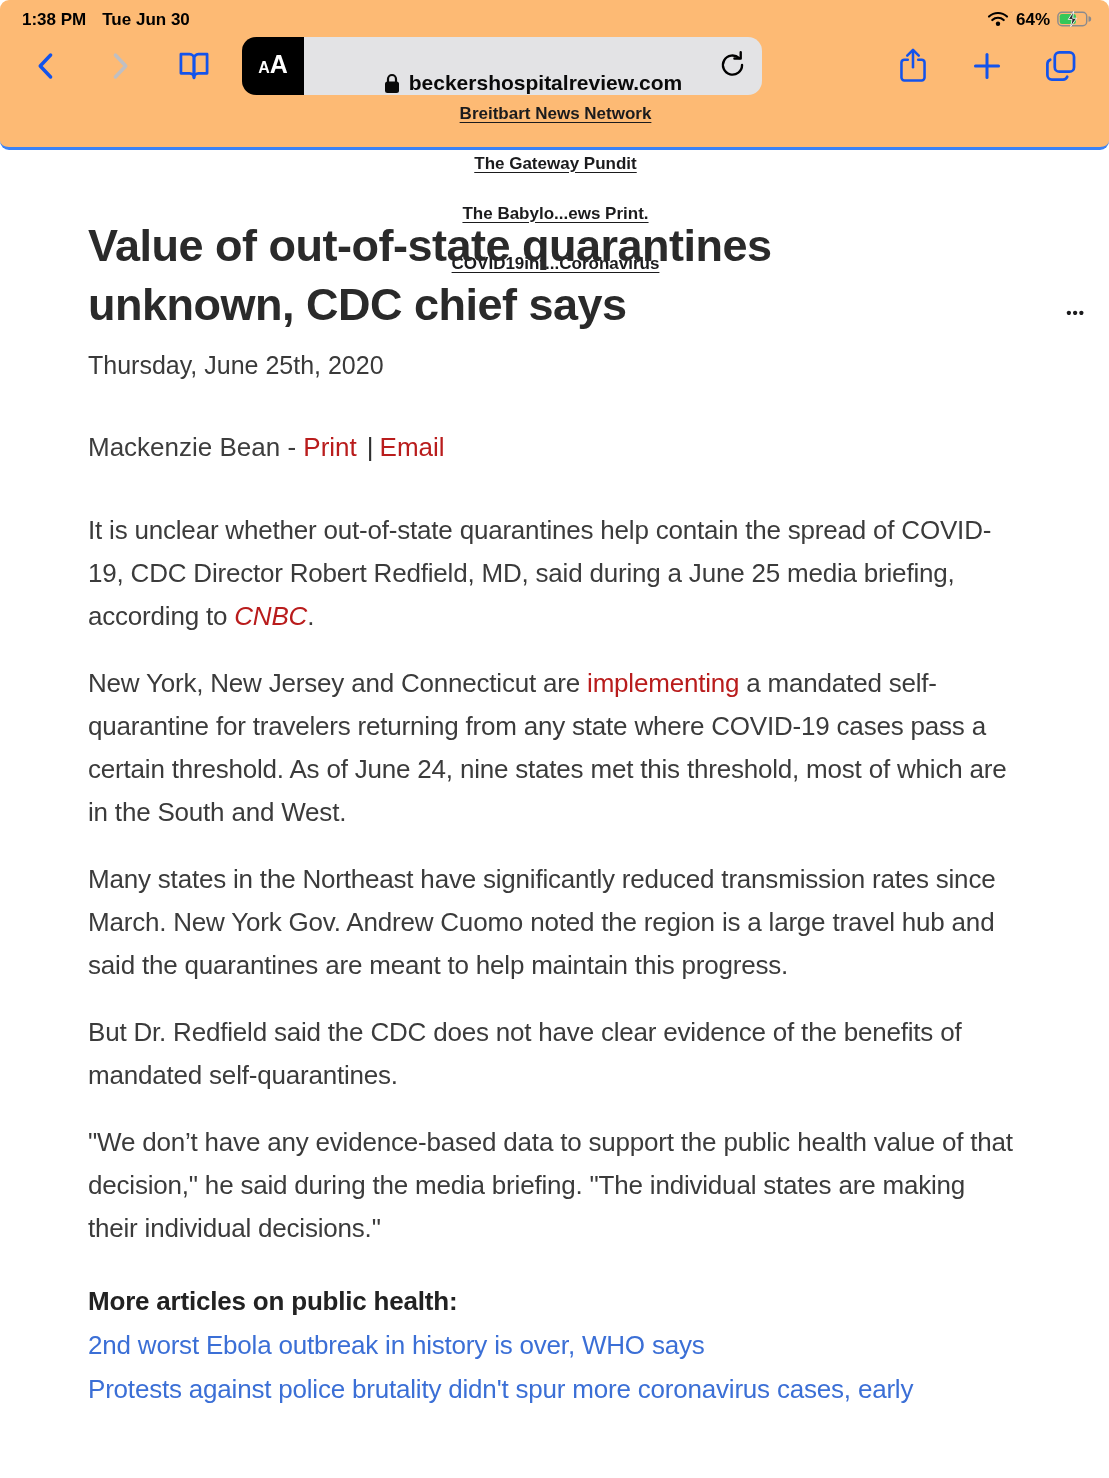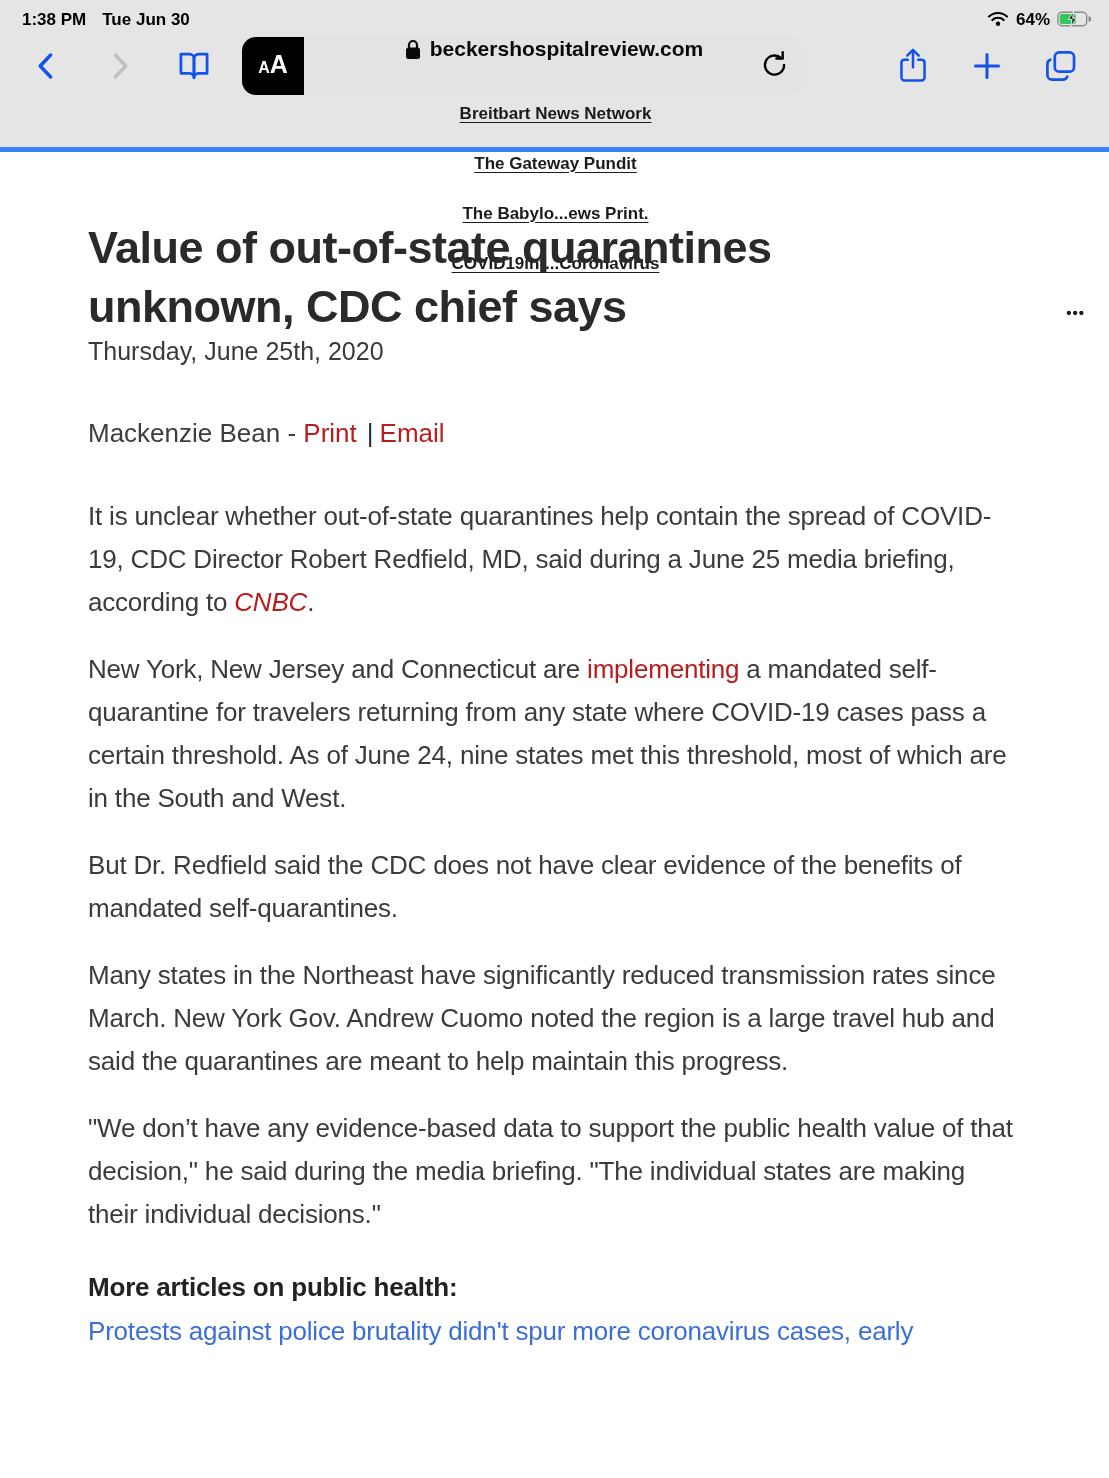--- a/index.html
+++ b/index.html
@@ -1,52 +1,52 @@
 <!DOCTYPE html>
 <html><head>
 <meta charset="utf-8">
 <style>
   * { margin: 0; padding: 0; box-sizing: border-box; }
   html, body { width: 1109px; height: 1478px; overflow: hidden; background: #fff;
     font-family: "Liberation Sans", sans-serif; }
 
   
-  .chrome { background: #e5e5e5; border-bottom: 5px solid #3b82f6; }
+  .chrome { background: #fdba74; border-bottom: 3px solid #3b82f6; border-radius: 9px; }
 
   .status-bar { height: 34px; display: flex; align-items: center;
     justify-content: space-between; padding: 6px 16px 0 22px; }
   .status-left { display: flex; gap: 16px; font-size: 17px; font-weight: 700; color: #000; }
   .status-right { display: flex; gap: 7px; font-size: 17px; font-weight: 700; color: #000; }
 
   .toolbar { height: 70px; display: flex; align-items: center; padding: 0 24px 6px 24px; }
   .nav-btn { width: 44px; height: 44px; display: flex; align-items: center; justify-content: center; }
   .tb-gap { width: 30px; }
   .urlbar-group { display: flex; height: 58px; margin-left: 26px; }
   .reader-btn { width: 62px; background: #000; color: #fff; border-radius: 14px 0 0 14px;
     display: flex; align-items: baseline; justify-content: center; padding-top: 13px; }
   .reader-btn .a-small { font-size: 16px; font-weight: 600; }
   .reader-btn .a-big { font-size: 25px; font-weight: 600; }
-  .url-field { width: 500px; background: #e3e3e5; border-radius: 0 14px 14px 0;
-    display: flex; align-items: flex-start; justify-content: center; position: relative; }
+  .url-field { width: 458px; background: #e3e3e5; border-radius: 0 14px 14px 0;
+    display: flex; align-items: flex-end; justify-content: center; position: relative; }
   .url-text { font-size: 21px; font-weight: 600; color: #0a0a0a; display: flex; align-items: center; gap: 9px; }
   .reload-btn { position: absolute; right: 16px; top: 13px; }
   .right-icons { display: flex; align-items: center; margin-left: auto; gap: 26px; }
   .right-icons .nav-btn { width: 48px; }
 
   .bookmarks-bar { height: 43px; display: flex; align-items: center; padding: 0 24px 8px 26px; gap: 30px; flex-direction: column; }
   .bm-item { font-size: 17px; font-weight: 700; color: #1b1b1d; text-decoration: underline;
     text-underline-offset: 3px; white-space: nowrap; }
   .bm-overflow { margin-left: auto; font-size: 15px; font-weight: 700; color: #1b1b1d; letter-spacing: 1px; }
 
   
   .page { background: #fff; }
   .article { padding: 66px 92px 0 88px; color: #3b3b3b; }
   h1.title { font-size: 45px; line-height: 1.32; font-weight: 700; color: #2a2a2a;
     letter-spacing: -0.5px; max-width: 880px; }
-  .pub-date { font-size: 25px; color: #3a3a3a; }
+  .pub-date { margin-top: 16px; font-size: 25px; color: #3a3a3a; }
   .byline { margin-top: 52px; font-size: 26px; color: #3d3d3d; }
   .byline a { text-decoration: none; }
   .link { color: #b91c1c; cursor: pointer; }
   .byline .sep { margin: 0 6px 0 10px; color: #2e2e2e; }
   .article p { font-size: 26px; line-height: 43px; margin-top: 24px; max-width: 940px;
     letter-spacing: -0.2px; }
   .article p.first { margin-top: 46px; }
   .italic { font-style: italic; }
   .more-head { margin-top: 36px; font-size: 26px; font-weight: 700; color: #222; letter-spacing: -0.2px; }
   .more-links { margin-top: 6px; font-size: 26px; line-height: 44px; letter-spacing: -0.2px; }
@@ -167,24 +167,25 @@
 
     <div class="byline">
       <span>Mackenzie Bean -</span>
       <a class="link">Print</a><span class="sep">|</span><a class="link">Email</a>
     </div>
 
     <p class="first"><span>It is unclear whether out-of-state quarantines help contain the spread of COVID-19, CDC Director Robert Redfield, MD, said during a June 25 media briefing, according to </span><a class="link italic">CNBC</a><span>.</span></p>
 
     <p><span>New York, New Jersey and Connecticut are </span><a class="link">implementing</a><span> a mandated self-quarantine for travelers returning from any state where COVID-19 cases pass a certain threshold. As of June 24, nine states met this threshold, most of which are in the South and West.</span></p>
 
+    <p>Many states in the Northeast have significantly reduced transmission rates since March. New York Gov. Andrew Cuomo noted the region is a large travel hub and said the quarantines are meant to help maintain this progress.</p>
+
     <p>But Dr. Redfield said the CDC does not have clear evidence of the benefits of mandated self-quarantines.</p>
-
-    <p>Many states in the Northeast have significantly reduced transmission rates since March. New York Gov. Andrew Cuomo noted the region is a large travel hub and said the quarantines are meant to help maintain this progress.</p>
 
     <p>"We don’t have any evidence-based data to support the public health value of that decision," he said during the media briefing. "The individual states are making their individual decisions."</p>
 
     <div class="more-head">More articles on public health:</div>
     <div class="more-links">
+      <a class="more-link">2nd worst Ebola outbreak in history is over, WHO says</a>
       <a class="more-link">Protests against police brutality didn't spur more coronavirus cases, early</a>
     </div>
   </div>
 </div>
 
 </body></html>

